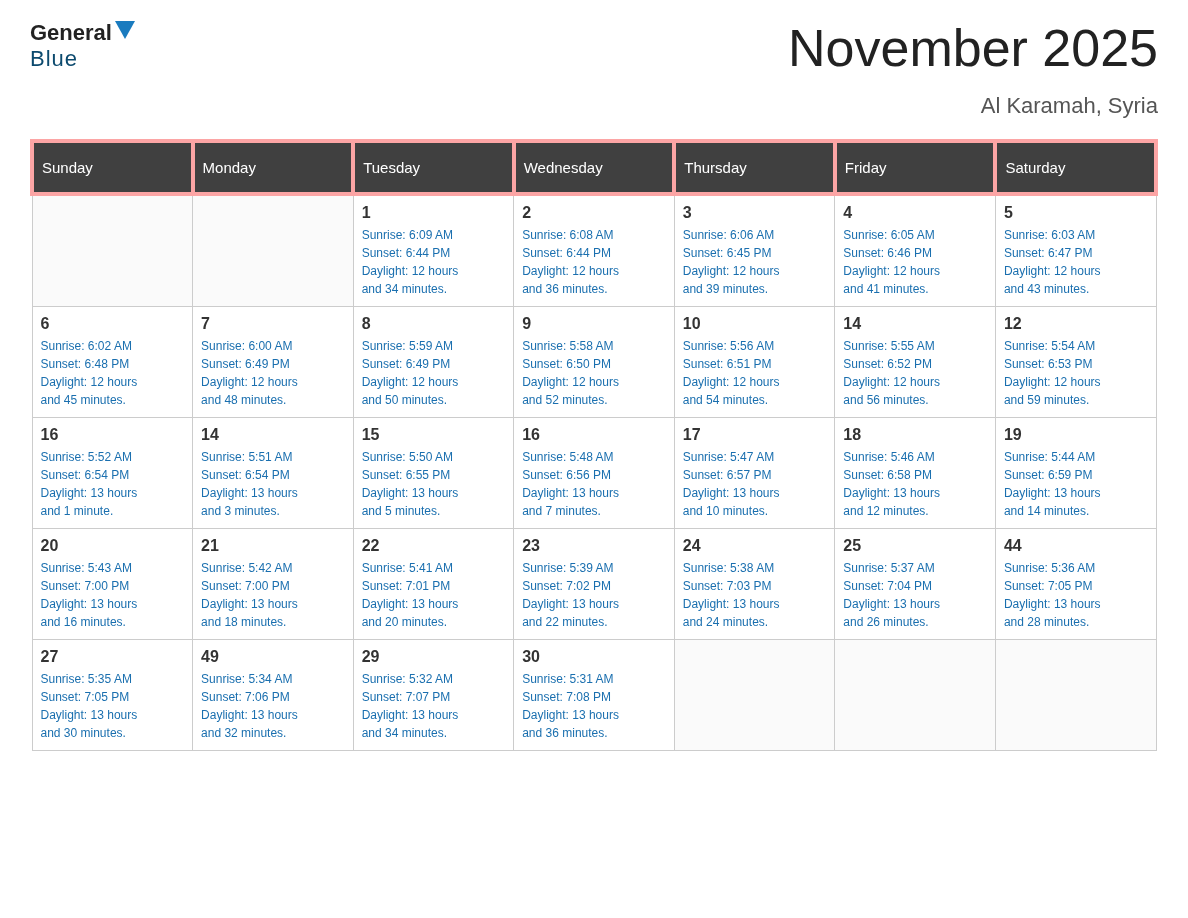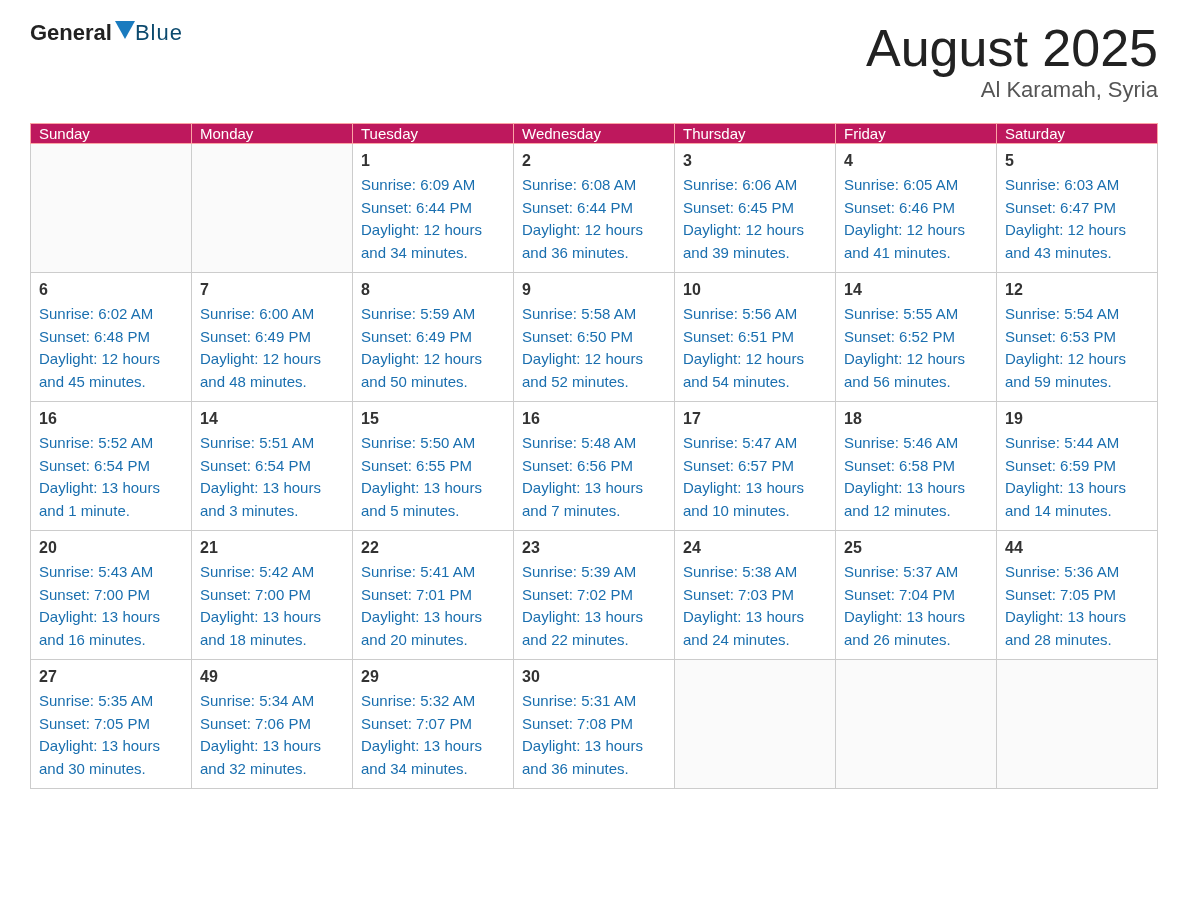--- a/index.html
+++ b/index.html
@@ -23,59 +23,60 @@
     .title-block h1 {
       font-size: 52px;
       font-weight: normal;
       color: #222;
       line-height: 1.1;
     }
     .title-block h2 {
       font-size: 22px;
       font-weight: normal;
       color: #555;
-      margin-top: 0;
+      margin-top: 16px;
     }
     .calendar {
       width: 100%;
       border-collapse: collapse;
     }
     .calendar thead th {
-      background-color: #be185d;
+      background-color: #404040;
       color: #fff;
-      padding: 1px 8px;
+      padding: 16px 8px;
       font-size: 15px;
       font-weight: normal;
       text-align: left;
-      border: 1px solid #fca5a5;
+      border: 4px solid #fca5a5;
     }
     .calendar tbody td {
       border: 1px solid #ccc;
       vertical-align: top;
       padding: 8px;
       width: 14.28%;
       min-height: 110px;
     }
     .day-number {
       font-size: 16px;
       font-weight: bold;
       color: #333;
       display: block;
       margin-bottom: 4px;
     }
     .day-info {
-      font-size: 15px;
+      font-size: 12px;
       color: #1a6faf;
       line-height: 1.5;
     }
     .empty-cell {
       background: #fafafa;
     }
     .logo-wrapper {
       display: flex;
+      flex-direction: column;
       align-items: flex-start;
     }
     .logo-line1 {
       display: flex;
       align-items: center;
     }
     .logo-line1 .general-text {
       font-size: 22px;
       font-weight: bold;
       color: #222;
@@ -106,21 +107,21 @@
         <svg width="20" height="20" viewBox="0 0 20 20">
           <polygon points="0,0 20,0 10,18" fill="#1a7bbf"></polygon>
         </svg>
       </span>
     </div>
     <div class="logo-line2">
       <span class="blue-text">Blue</span>
     </div>
   </div>
   <div class="title-block">
-    <h1>August 2025</h1>
+    <h1>November 2025</h1>
     <h2>Al Karamah, Syria</h2>
   </div>
 </div>
 
 <table class="calendar">
   <thead>
     <tr>
     <th>Sunday</th>
         <th>Monday</th>
         <th>Tuesday</th>

